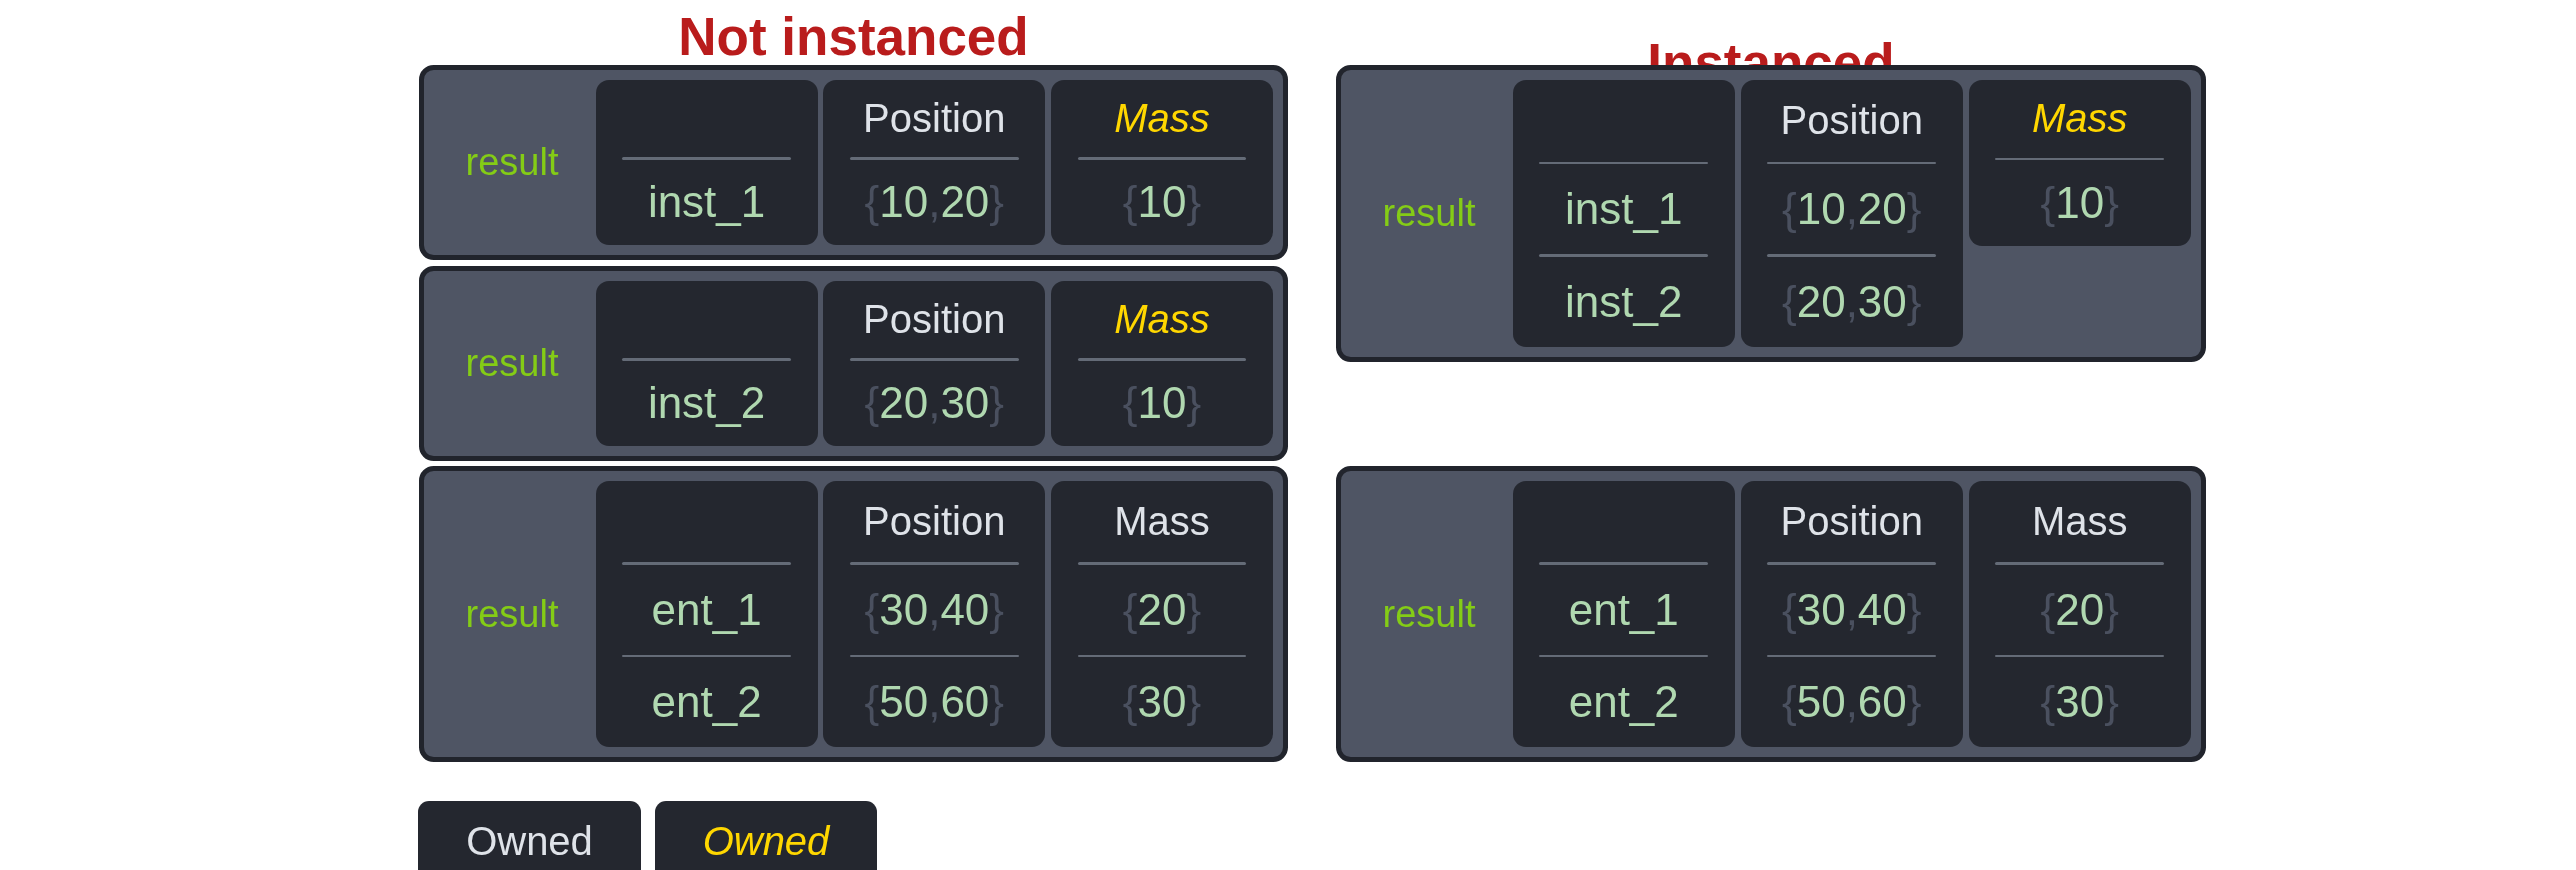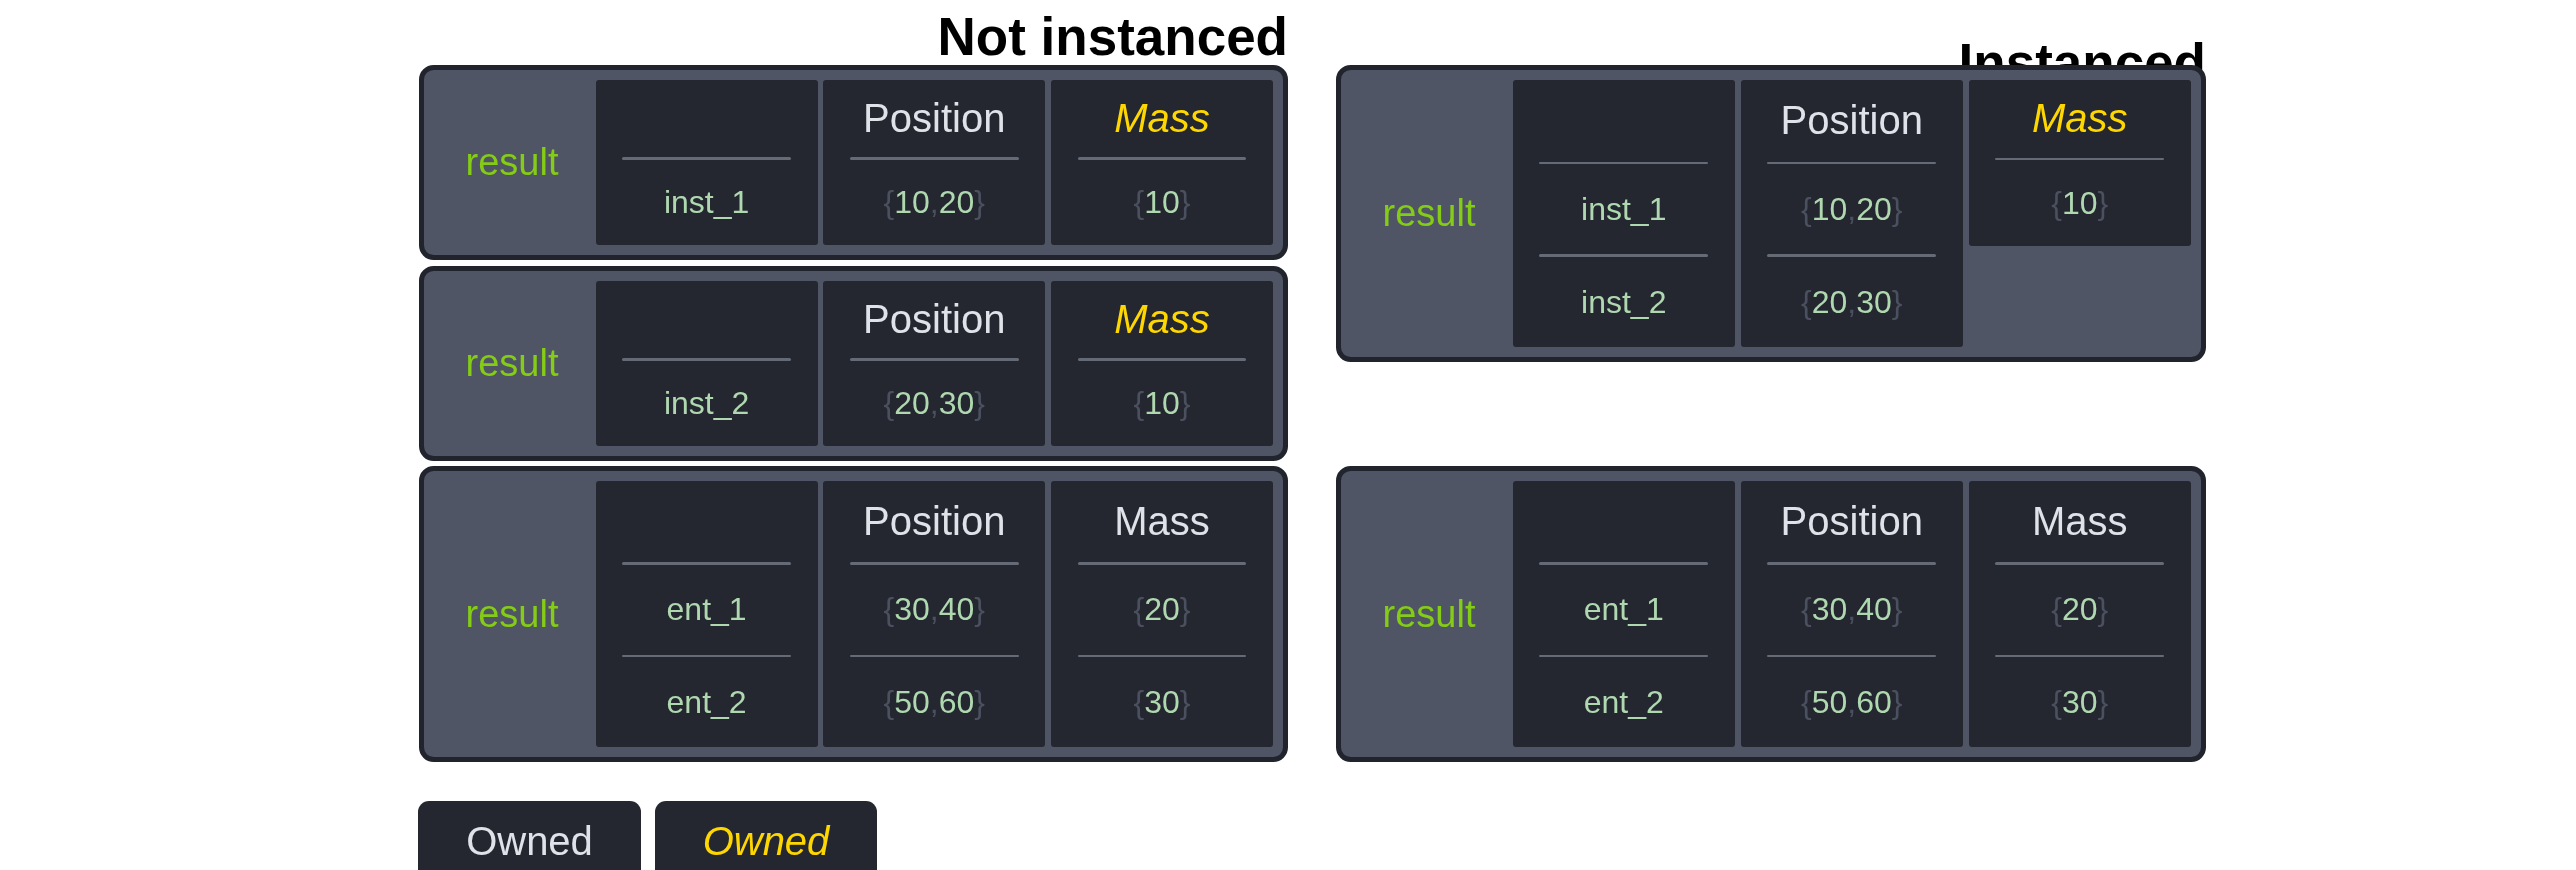--- a/index.html
+++ b/index.html
@@ -8,21 +8,21 @@
     background: #ffffff;
     overflow: hidden;
     font-family: "Liberation Sans", sans-serif;
   }
   .stage { position: relative; width: 2576px; height: 870px; }
 
   .title {
     position: absolute;
     top: 5.5px; height: 61px; line-height: 61px;
     font-size: 53px; font-weight: 700;
-    color: #000000; text-align: right;
+    color: #b91c1c; text-align: center;
     white-space: nowrap;
   }
   #title-left  { left: 419px;  width: 869px; }
   #title-right { left: 1336px; width: 870px; margin-top: 26px; }
 
   .panel {
     position: absolute;
     box-sizing: border-box;
     background: #4f5564;
     border: 5.5px solid #21242c;
@@ -40,37 +40,37 @@
 
   .result-label {
     flex: 0 0 156px;
     display: flex; align-items: center; justify-content: center;
     color: #84cc16; font-size: 38px;
   }
   .cells { flex: 1; display: flex; gap: 5.5px; align-items: stretch; }
   .cell {
     flex: 1;
     background: #24272f;
-    border-radius: 3px;
+    border-radius: 13px;
     display: flex; flex-direction: column;
     box-sizing: border-box;
   }
   .cell-short { align-self: flex-start; height: 166px; width: 100%; }
 
   .c-head {
     flex: 88 0 0;
     display: flex; align-items: center; justify-content: center;
     font-size: 40px; color: #dfe3e9;
     white-space: nowrap;
   }
   .c-head.shared { color: #ffd700; font-style: italic; }
   .c-row {
     flex: 97 0 0;
     display: flex; align-items: center; justify-content: center;
-    font-size: 32px;
+    font-size: 44px;
     white-space: nowrap;
   }
   .divider {
     flex: 0 0 2.8px;
     width: 76%;
     margin: 0 auto;
     background: #646b77;
     border-radius: 1.8px;
   }
   .val   { color: #b0d8b0; }

